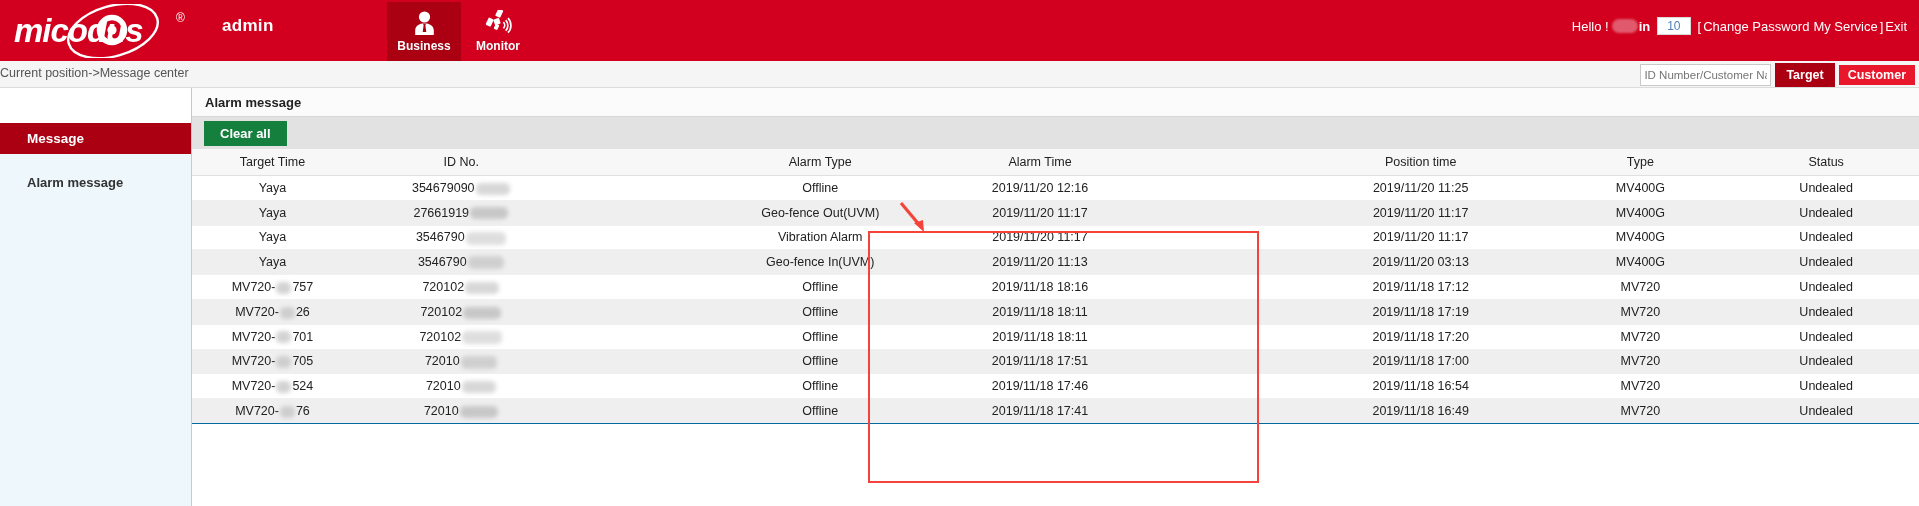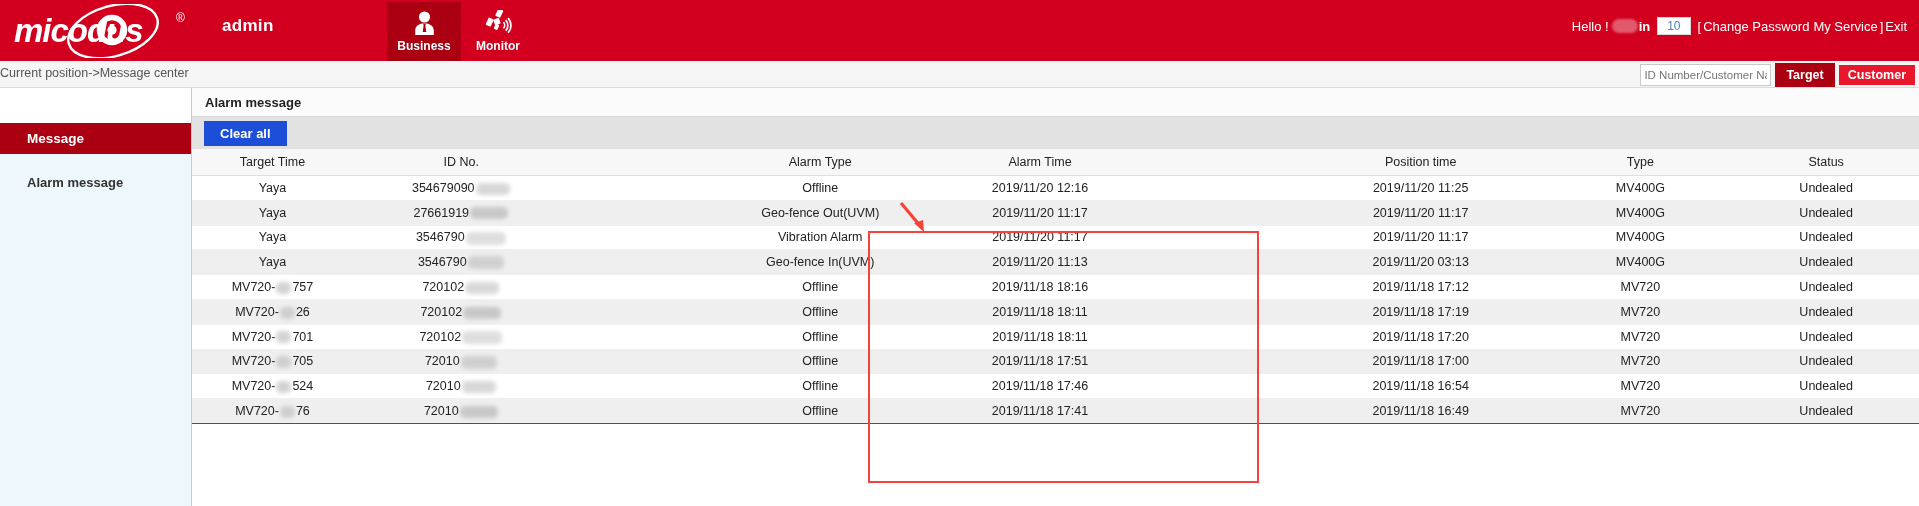--- a/index.html
+++ b/index.html
@@ -105,21 +105,21 @@
   .main-title{
     height:29px;background:#fbfbfb;border-bottom:1px solid #d6d6d6;
     display:flex;align-items:center;padding-left:13px;
     font-size:13px;font-weight:bold;color:#222;box-sizing:border-box;
   }
   .toolbar{
     height:32px;background:#e2e2e2;display:flex;align-items:center;
     padding-left:12px;box-sizing:border-box;
   }
   .btn-clear{
-    background:#1d4ed8;color:#fff;font-size:13px;font-weight:bold;
+    background:#15803d;color:#fff;font-size:13px;font-weight:bold;
     padding:5px 16px;cursor:pointer;
   }
 
   
   .tablewrap{position:relative;background:#fff;padding-left:0;}
   table.grid{
     width:100%;border-collapse:collapse;table-layout:fixed;
     font-size:12.5px;color:#222;
   }
   table.grid th{

